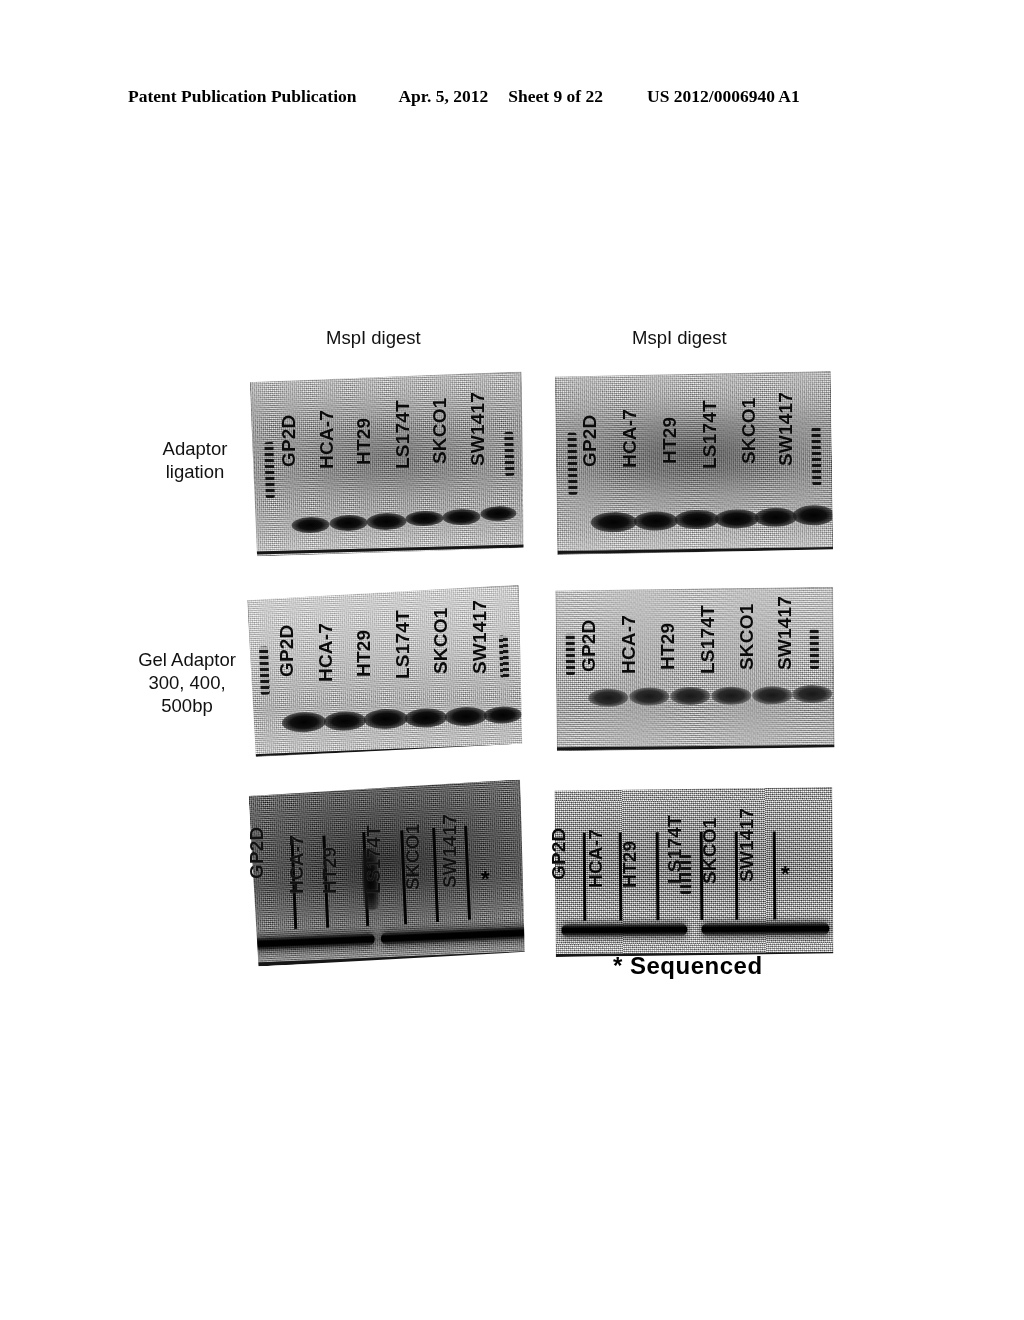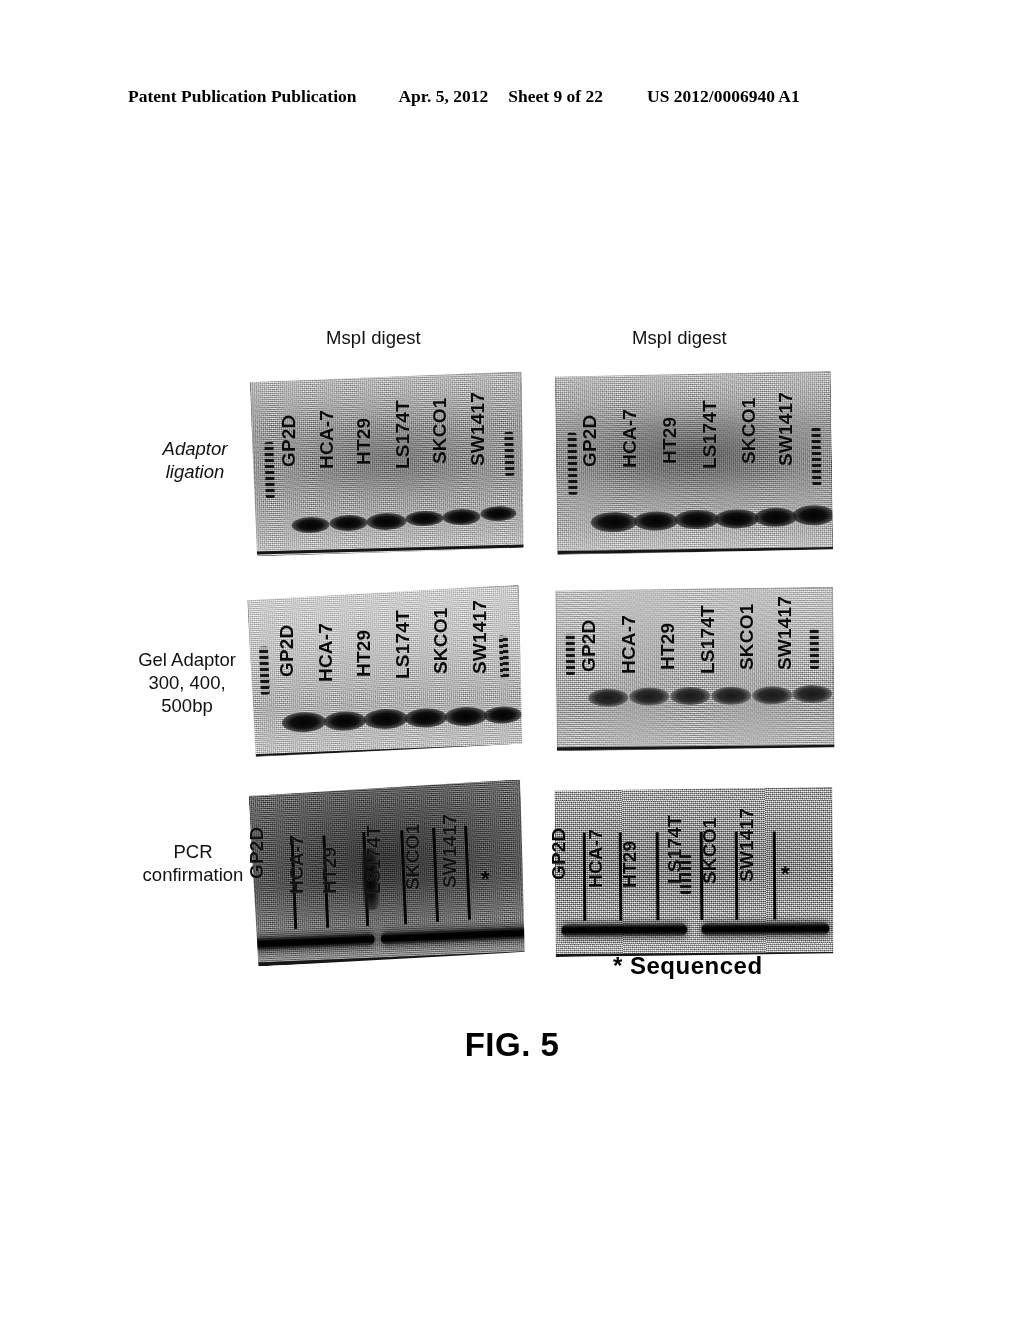--- a/index.html
+++ b/index.html
@@ -56,21 +56,21 @@
   #col-title-hpaii { left: 632px; top: 327px; }
 
   .row-label {
     position: absolute;
     width: 150px;
     text-align: center;
     font-size: 18.5px;
     line-height: 23px;
     color: #111;
   }
-  #row-label-adaptor  { left: 120px; top: 437px; font-style: italic; }
+  #row-label-adaptor  { left: 120px; top: 437px; }
   #row-label-gel      { left: 112px; top: 648px; }
   #row-label-pcr      { left: 118px; top: 840px; }
 
   
   .gel {
     position: absolute;
     overflow: hidden;
     background: #b9b9b9;
     filter: contrast(1.05);
   }
@@ -225,22 +225,20 @@
 <div id="figure-area">
 
   <div class="col-title" id="col-title-mspi">MspI digest</div>
   <div class="col-title" id="col-title-hpaii">MspI digest</div>
 
   <div class="row-label" id="row-label-adaptor" style="white-space: pre-line;">Adaptor
 ligation</div>
   <div class="row-label" id="row-label-gel" style="white-space: pre-line;">Gel Adaptor
 300, 400,
 500bp</div>
-  <div class="row-label" id="row-label-pcr" style="white-space: pre-line;">PCR
-confirmation</div>
 
   <div class="gel" style="left:252px; top:375px; width:272px; height:178px;
               transform: rotate(-1.5deg); clip-path: polygon(0% 2%, 100% 0%, 99% 99%, 1% 100%);">
     <div class="grain"></div>
     <div class="wash"></div>
     <div class="wash-light"></div>
     <div class="ladder" style="left:13px; top:64px; height:56px;"></div>
     <div class="ladder" style="left:253px; top:60px; height:44px;"></div>
     <div class="band" style="left:38px;  top:140px; width:38px; height:16px;"></div>
     <div class="band" style="left:76px;  top:139px; width:38px; height:16px;"></div>
@@ -373,15 +371,14 @@
   <div class="lane-label" style="left:570px; top:858px;">GP2D</div>
   <div class="lane-label" style="left:607px; top:866px;">HCA-7</div>
   <div class="lane-label" style="left:641px; top:866px;">HT29</div>
   <div class="lane-label" style="left:686px; top:862px;">LS174T</div>
   <div class="lane-label" style="left:721px; top:862px;">SKCO1</div>
   <div class="lane-label" style="left:758px; top:860px;">SW1417</div>
   <div class="asterisk" style="left:781px; top:863px;">*</div>
 
   <div id="sequenced-note">* Sequenced</div>
 
-  <div id="fig-caption">FIG. 5</div>
 
 </div>
 
 </body></html>

